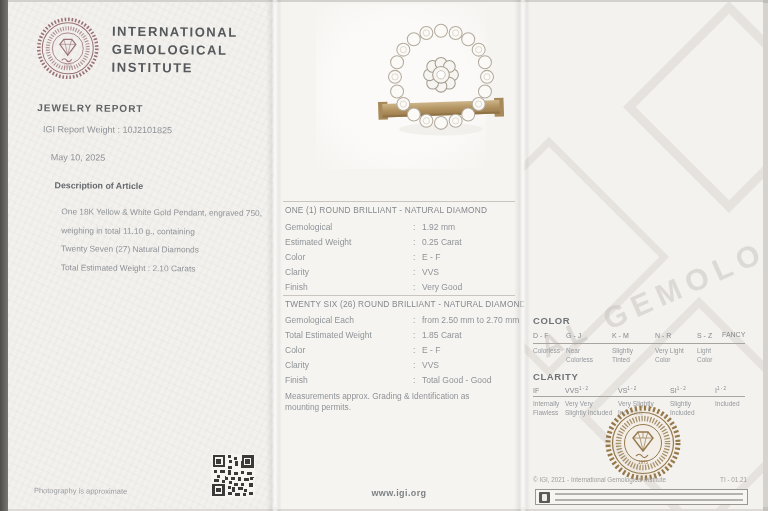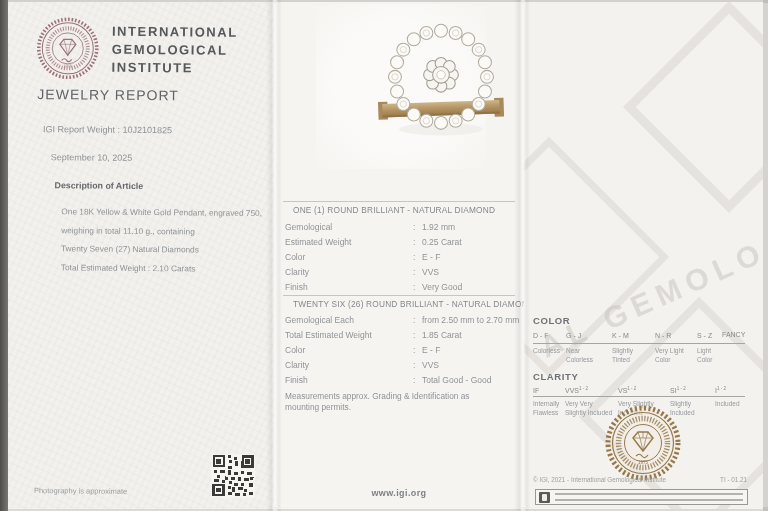--- a/index.html
+++ b/index.html
@@ -18,37 +18,37 @@
   .panel-left{left:8px;width:266px;background:#f3f1ee;
     background-image:repeating-linear-gradient(115deg,rgba(140,130,120,.035) 0 2px,rgba(0,0,0,0) 2px 6px),
                      repeating-linear-gradient(25deg,rgba(140,130,120,.03) 0 2px,rgba(0,0,0,0) 2px 7px);}
   .panel-mid{left:276px;width:246px;background:#f6f4f1;}
   .panel-right{left:524px;width:239px;background:#f4f2ef;overflow:hidden;}
 
   
   .left-inner{position:absolute;left:0;top:0;width:100%;height:100%;transform:rotate(.5deg);transform-origin:20px 20px;}
   .org-name{position:absolute;left:104px;top:20px;font-size:13px;font-weight:bold;
             letter-spacing:1.6px;color:#56595c;line-height:18px;}
-  .report-type{position:absolute;left:30px;top:84px;font-size:14px;font-weight:normal;
+  .report-type{position:absolute;left:30px;top:100px;font-size:10px;font-weight:bold;
                letter-spacing:1px;color:#5f6367;}
   .t-gray{color:#8f9397;}
   .rep-num{position:absolute;left:36px;top:122px;font-size:9px;}
   .rep-date{position:absolute;left:44px;top:150px;font-size:9px;}
   .desc-title{position:absolute;left:48px;top:178px;font-size:8.8px;font-weight:bold;color:#64686c;}
   .desc-lines{position:absolute;left:55px;top:200px;font-size:8.3px;line-height:18.5px;color:#8f9397;white-space:nowrap;}
   .photo-note{position:absolute;left:30px;top:484px;font-size:7.5px;color:#9a9da0;}
   .qr{position:absolute;left:207px;top:450px;width:44px;height:44px;}
   .logo-wrap{position:absolute;left:28px;top:14px;width:64px;height:64px;}
 
   
   .photo-area{position:absolute;left:40px;top:2px;width:170px;height:165px;
               background:radial-gradient(ellipse at center,#fbfaf8 55%,rgba(251,250,248,0) 100%);}
   .pendant{position:absolute;left:62px;top:8px;width:126px;height:136px;}
   .mrule{position:absolute;left:7px;width:232px;height:1px;background:#c9c6c1;}
-  .sec-title{position:absolute;left:17px;font-size:8.3px;color:#84888c;letter-spacing:.2px;white-space:nowrap;}
+  .sec-title{position:absolute;left:9px;font-size:8.3px;color:#84888c;letter-spacing:.2px;white-space:nowrap;}
   .kv{position:absolute;left:9px;width:230px;font-size:8.5px;color:#8f9397;}
   .kv .lbl{position:absolute;left:0;top:0;}
   .kv .col{position:absolute;left:128px;top:0;}
   .kv .val{position:absolute;left:137px;top:0;white-space:nowrap;}
   .note{position:absolute;left:9px;top:381px;font-size:8.3px;line-height:10.5px;color:#8f9397;}
   .website{position:absolute;left:0;top:486px;width:246px;text-align:center;
            font-size:9px;font-weight:bold;color:#7e8286;letter-spacing:.4px;}
 
   
   .wm-diamond{position:absolute;border:9px solid rgba(195,191,184,.28);transform:rotate(45deg);}
@@ -102,21 +102,21 @@
       </div>
 
       <div class="report-type">JEWELRY REPORT</div>
 
       <div class="rep-num t-gray">
         <span>IGI Report Weight</span>
         <span> </span><span>:</span><span> </span>
         <span>10J2101825</span>
       </div>
 
-      <div class="rep-date t-gray">September 10, 2025</div>
+      <div class="rep-date t-gray">May 10, 2025</div>
 
       <div class="desc-title">Description of Article</div>
 
       <div class="desc-lines">
         <div>One 18K Yellow &amp; White Gold Pendant, engraved 750,</div>
         <div>weighing in total 11.10 g., containing</div>
         <div>Twenty Seven (27) Natural Diamonds</div>
         <div>Total Estimated Weight : 2.10 Carats</div>
       </div>
 

